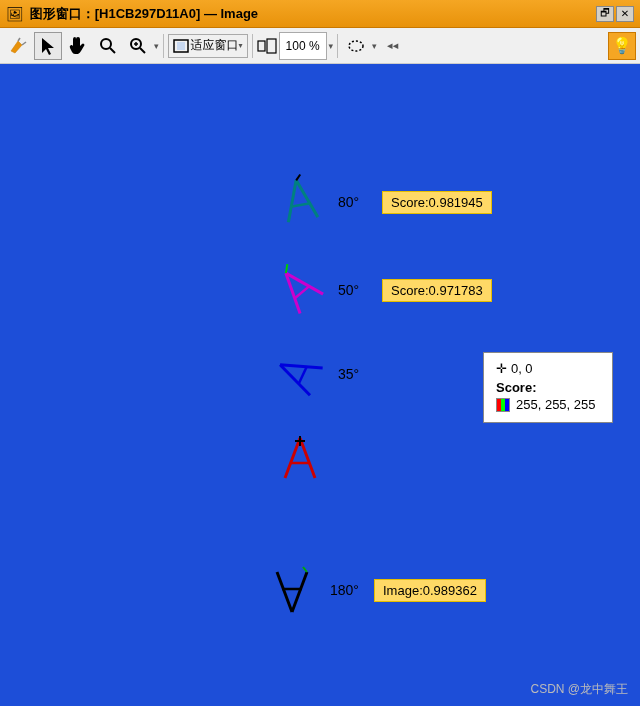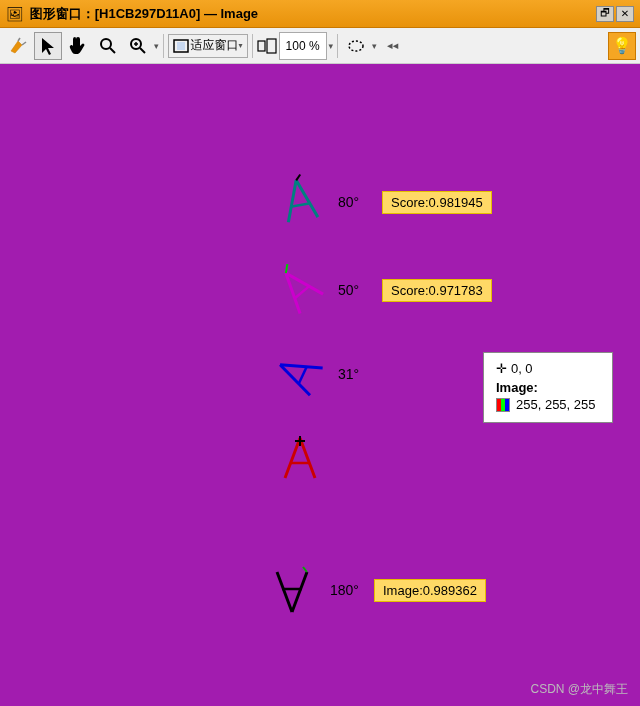--- a/index.html
+++ b/index.html
@@ -107,21 +107,21 @@
       display: flex;
       align-items: center;
       justify-content: center;
       cursor: pointer;
       font-size: 16px;
       margin-left: auto;
     }
 
     
     .main-content {
-      background: #a21caf;
+      background: #1d4ed8;
       width: 100%;
       height: calc(706px - 28px - 36px);
       position: relative;
       overflow: hidden;
     }
 
     
     .image-item {
       position: absolute;
       display: flex;
@@ -334,21 +334,21 @@
   <div class="image-item" style="top:280px; left:270px;">
     <div class="symbol-canvas">
       <svg width="50" height="55" viewBox="0 0 50 55">
         <g transform="rotate(-65, 25, 27)">
           <line x1="25" y1="5" x2="10" y2="45" stroke="#0000dd" stroke-width="3"></line>
           <line x1="25" y1="5" x2="40" y2="45" stroke="#0000dd" stroke-width="3"></line>
           <line x1="15" y1="30" x2="35" y2="30" stroke="#0000dd" stroke-width="2.5"></line>
         </g>
       </svg>
     </div>
-    <span class="angle-label">31°</span>
+    <span class="angle-label">35°</span>
   </div>
 
   <div class="image-item" style="top:366px; left:270px;">
     <div class="symbol-canvas">
       <svg width="50" height="55" viewBox="0 0 50 55">
 
         <line x1="25" y1="5" x2="10" y2="45" stroke="#cc0000" stroke-width="3"></line>
         <line x1="25" y1="5" x2="40" y2="45" stroke="#cc0000" stroke-width="3"></line>
         <line x1="15" y1="30" x2="35" y2="30" stroke="#cc0000" stroke-width="2.5"></line>
 
@@ -375,21 +375,21 @@
     <span class="angle-label">180°</span>
     <div class="score-badge">Image:0.989362</div>
   </div>
 
   <div class="tooltip-popup" style="top:288px; left:483px;">
     <div class="tooltip-coords">
       <span class="crosshair-icon">✛</span>
       <span>0,  0</span>
     </div>
     <div class="tooltip-row">
-      <strong>Image:</strong>
+      <strong>Score:</strong>
     </div>
     <div class="tooltip-row">
       <div class="tooltip-color-box" style="background: linear-gradient(to right, #ff0000 33%, #00ff00 33% 66%, #0000ff 66%);"></div>
       <span>255, 255, 255</span>
     </div>
   </div>
 
   <div class="watermark">CSDN @龙中舞王</div>
 
 </div>

